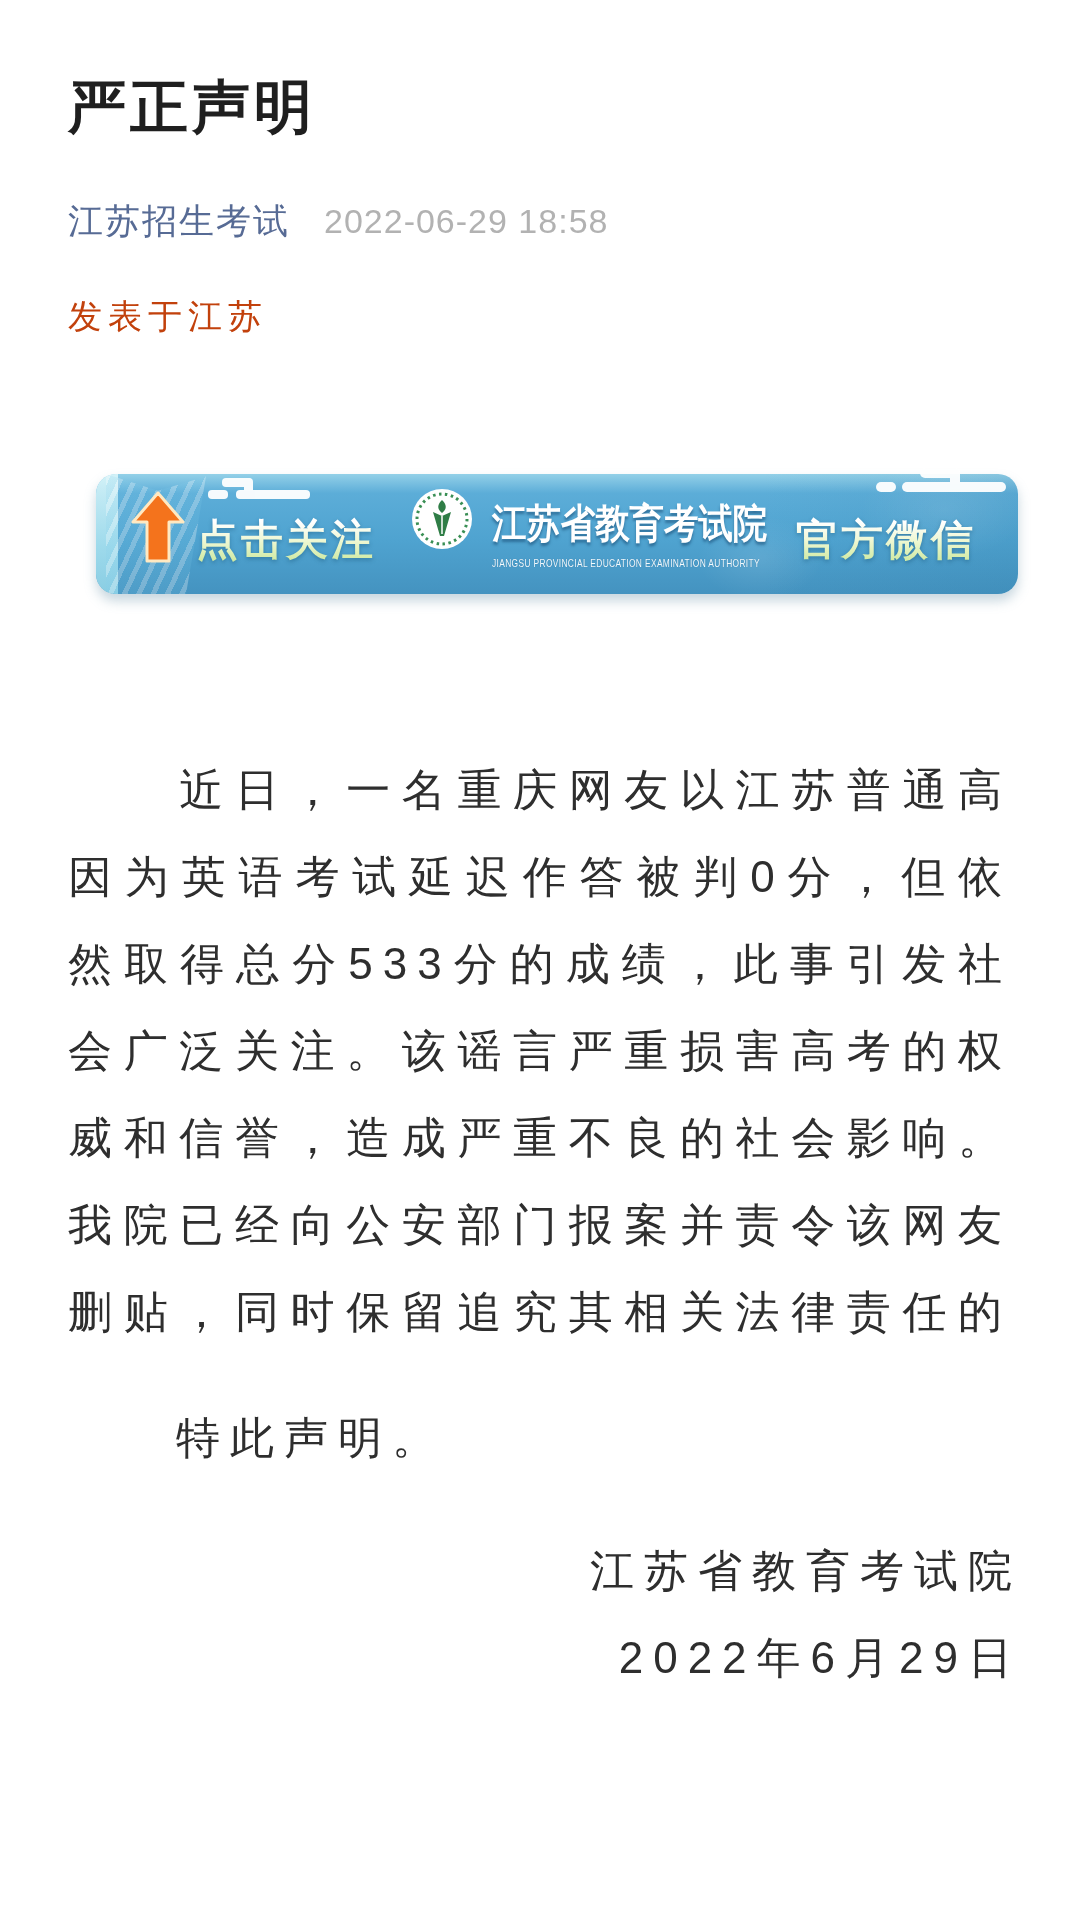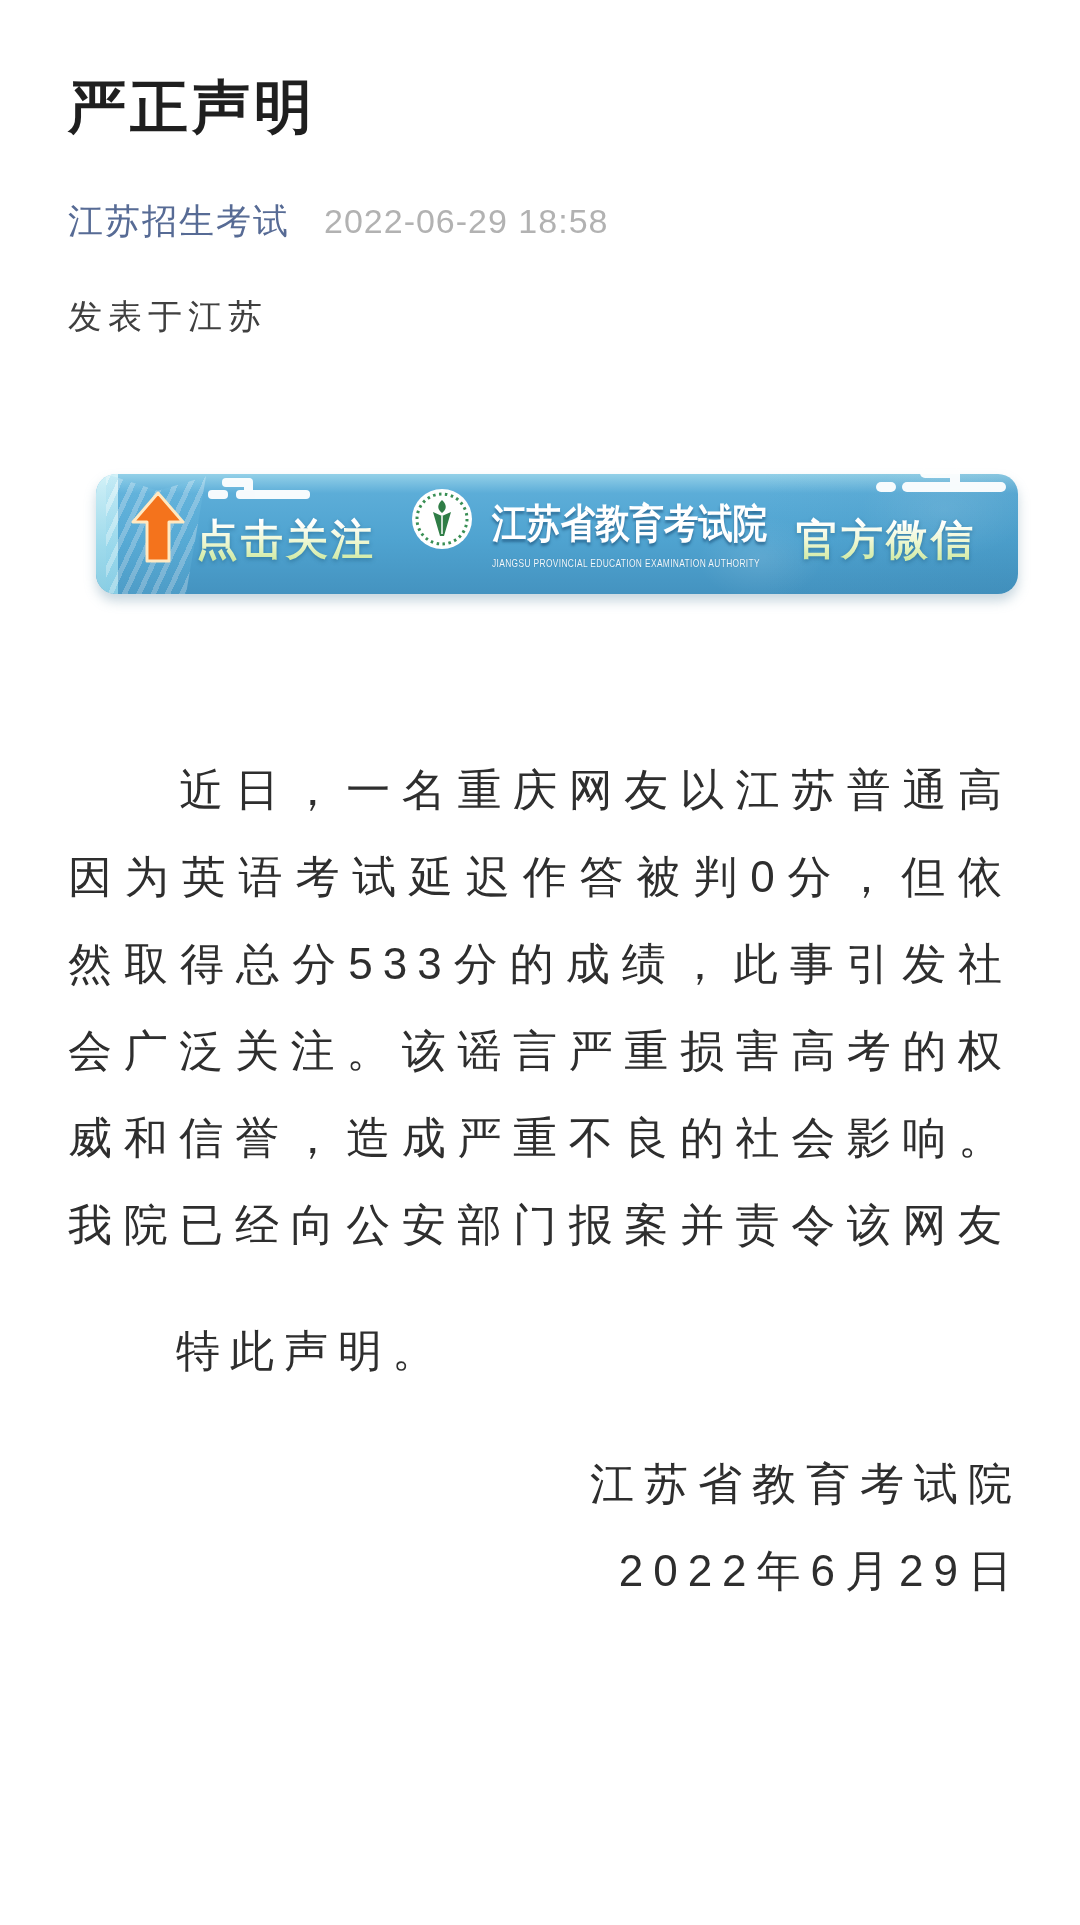--- a/index.html
+++ b/index.html
@@ -18,21 +18,21 @@
     font-size:58px; line-height:62px; font-weight:700;
     color:#1f1f1f; letter-spacing:4px;
   }
   .meta-row {
     margin-top:58px;
     display:flex; align-items:baseline; gap:34px;
     line-height:49px;
   }
   .account-link { font-size:35px; color:#576b95; letter-spacing:2px; cursor:pointer; }
   .timestamp   { font-size:34px; color:#b2b2b2; letter-spacing:1px; }
-  .region-note { margin-top:46px; font-size:34px; line-height:48px; color:#404040; letter-spacing:6px; }
+  .region-note { margin-top:46px; font-size:34px; line-height:48px; color:#c2410c; letter-spacing:6px; }
 
   
   .banner {
     position:relative;
     margin-top:134px; margin-left:28px;
     width:922px; height:120px;
   }
   .banner-bg {
     position:absolute; inset:0;
     border-radius:20px; overflow:hidden;
@@ -162,20 +162,21 @@
     <span class="banner-cta cta-wechat">官方微信</span>
   </div>
 
   <div class="article-body">
       <div class="bodyline fill">　　近日，一名重庆网友以江苏普通高</div>
       <div class="bodyline fill">因为英语考试延迟作答被判0分，但依</div>
       <div class="bodyline fill">然取得总分533分的成绩，此事引发社</div>
       <div class="bodyline fill">会广泛关注。该谣言严重损害高考的权</div>
       <div class="bodyline fill">威和信誉，造成严重不良的社会影响。</div>
       <div class="bodyline fill">我院已经向公安部门报案并责令该网友</div>
+      <div class="bodyline fill">删贴，同时保留追究其相关法律责任的</div>
     </div>
 
   <div class="closing">　　特此声明。</div>
 
   <div class="signature-block"><span>江苏省教育考试院</span>
 <span>2022年6月29日</span></div>
 
 </div>
 
 </body></html>

